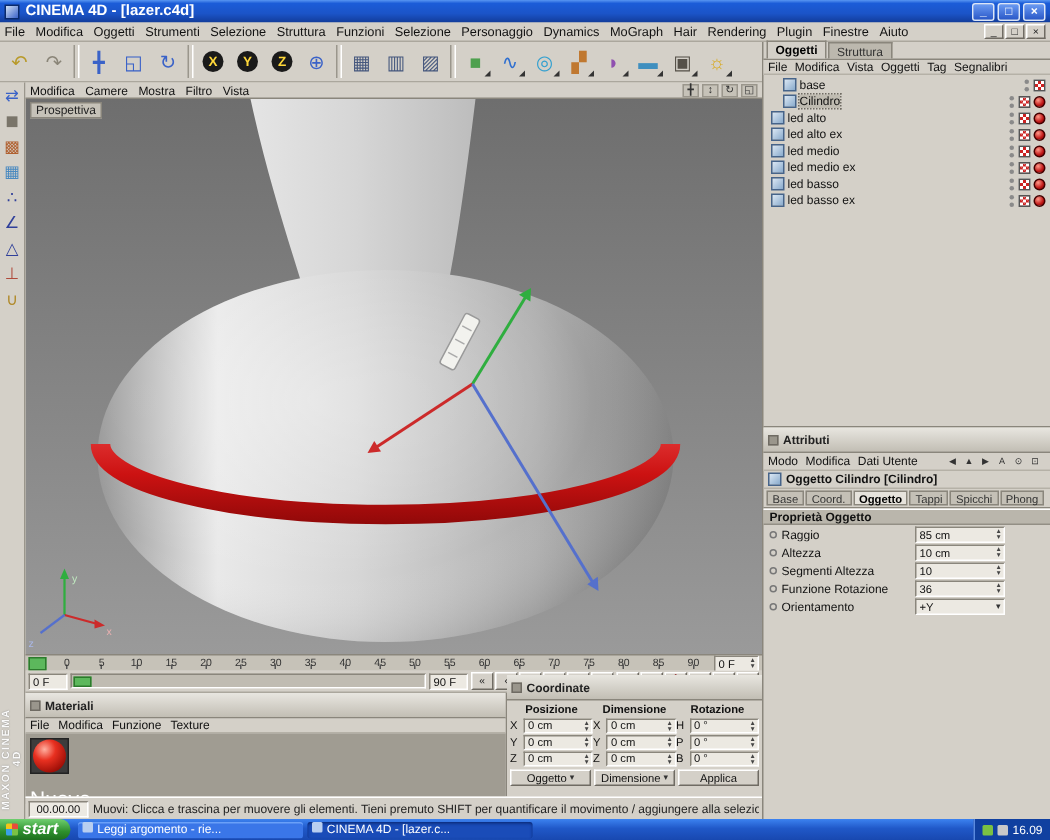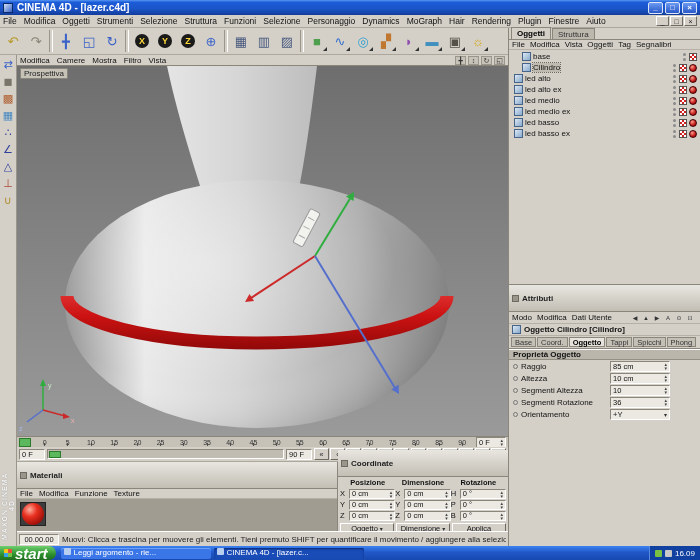--- a/index.html
+++ b/index.html
@@ -65,21 +65,21 @@
   #transport{position:absolute;left:17px;top:447px;width:491px;height:15px;background:#d4d0c8;display:flex;align-items:center;
     gap:2px;padding:0 2px;border-bottom:1px solid #aba79d}
   .tfield{width:26px}
   .ttrack{flex:1;height:10px;background:#c0bcb2;border:1px solid;border-color:#8a867c #fff #fff #8a867c;display:flex;align-items:center;padding:0 1px}
   .tthumb{width:12px;height:7px;background:#5cb85c;border:1px solid #2d7a2d}
   .tbtns{display:flex;gap:1px}
   .sbtn{width:15px;height:12px;background:#d4d0c8;border:1px solid;border-color:#fff #6f6b63 #6f6b63 #fff;font-size:7px;
     display:flex;align-items:center;justify-content:center;color:#222;line-height:1}
 
   
-  .ptitle{height:27px;background:linear-gradient(#e8e6e0,#c2beb4);border-bottom:1px solid #8a867c;font-size:8px;font-weight:bold;
+  .ptitle{height:17px;background:linear-gradient(#e8e6e0,#c2beb4);border-bottom:1px solid #8a867c;font-size:8px;font-weight:bold;
     display:flex;align-items:center;padding:0 3px;gap:3px;color:#222}
   .picon{width:7px;height:7px;background:#9a968c;border:1px solid #6f6b63}
   .row-menu{display:flex;gap:6px;padding:0 3px;align-items:center;height:10px;font-size:8px;background:#d4d0c8;border-bottom:1px solid #b5b1a7}
   #matpanel{position:absolute;left:17px;top:462px;width:321px;height:69px;background:#d4d0c8;border-right:1px solid #8a867c}
   .mat-body{height:47px;background:#a09c92;display:flex;padding:3px;gap:4px}
   .mat-item{display:flex;flex-direction:column;align-items:flex-start}
   .mat-thumb{width:26px;height:26px;background:#3c3c3c;border:1px solid #222;display:flex;align-items:center;justify-content:center}
   .mat-ball{width:22px;height:22px;border-radius:50%;background:radial-gradient(circle at 35% 30%,#ffb0a0 0%,#e83020 35%,#a01008 75%,#5a0400 100%)}
   .mat-name{font-size:14px;color:#fff;margin-top:8px}
 
@@ -132,21 +132,21 @@
   .frow{display:flex;align-items:center;height:12px;padding:0 4px;font-size:8px;gap:3px}
   .adot{width:5px;height:5px;border:1px solid #777;border-radius:50%;flex:0 0 auto}
   .flabel{width:86px;white-space:nowrap;overflow:hidden}
   .fval{width:60px;height:11px}
   .fval .v{white-space:nowrap}
 
   
   #taskbar{position:absolute;left:0;top:546px;width:700px;height:14px;display:flex;align-items:center;
     background:linear-gradient(#3c82f0,#2058c8 45%,#1848b0);overflow:hidden}
   #startbtn{height:14px;padding:0 8px 0 4px;display:flex;align-items:center;gap:3px;color:#fff;font-weight:bold;font-style:italic;
-    font-size:15px;background:linear-gradient(#6fcf6f,#2d8f2d 60%,#1e6e1e);border-radius:0 7px 7px 0}
+    font-size:11px;background:linear-gradient(#6fcf6f,#2d8f2d 60%,#1e6e1e);border-radius:0 7px 7px 0}
   .flag{width:8px;height:8px;border-radius:1px;background:conic-gradient(#e84c3c 0 90deg,#7ac143 90deg 180deg,#3aa0e8 180deg 270deg,#f5c518 270deg 360deg)}
   .tasks{display:flex;gap:3px;margin-left:5px;flex:1;overflow:hidden}
   .task{width:150px;height:11px;background:#3a76e8;border-radius:2px;color:#fff;font-size:8px;display:flex;
     gap:3px;padding:0 3px;box-shadow:inset 0 1px 0 #6aa0f8}
   .task.active{background:#1a4cb8;box-shadow:inset 0 1px 2px #0a2a78}
   .ticon{width:7px;height:7px;background:#b8cef0;border-radius:1px;flex:0 0 auto}
   .tlabel{white-space:nowrap;overflow:hidden}
   .tray{margin-left:auto;height:14px;background:#1040a0;border-left:1px solid #5a8ae0;display:flex;align-items:center;gap:3px;padding:0 5px}
   .trayicon{width:7px;height:7px;border-radius:1px}
   .t1{background:#7ac143}.t2{background:#c8c8c8}
@@ -857,21 +857,21 @@
             <span class="spin">
               <i>▴</i>
               <i>▾</i>
             </span>
 
           </span>
         </div>
 
         <div class="frow">
           <span class="adot"></span>
-          <span class="flabel">Segmenti Rotazione</span>
+          <span class="flabel">Funzione Rotazione</span>
           <span class="field fval">
             <span class="v">36</span>
             <span class="spin">
               <i>▴</i>
               <i>▾</i>
             </span>
 
           </span>
         </div>
 

